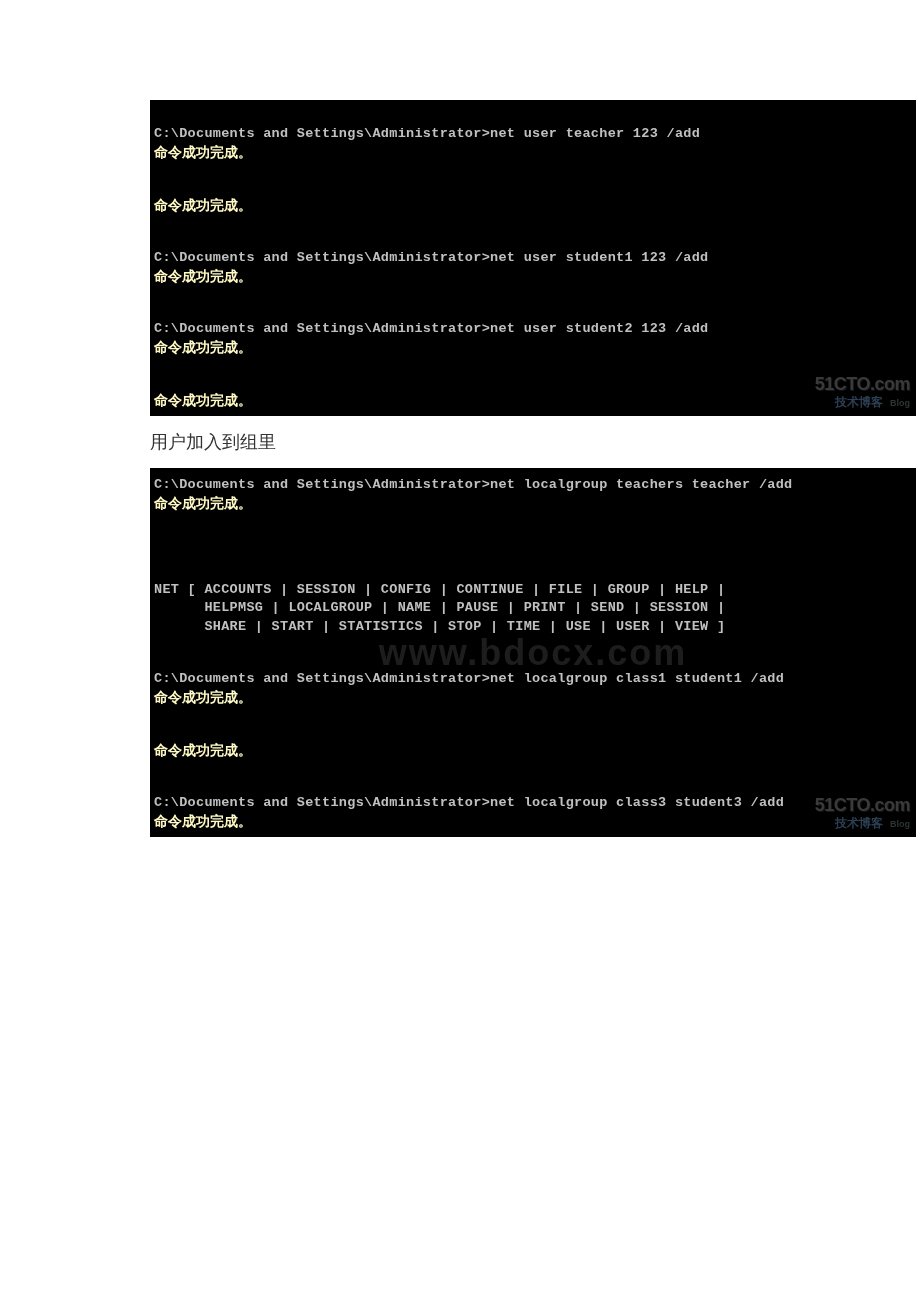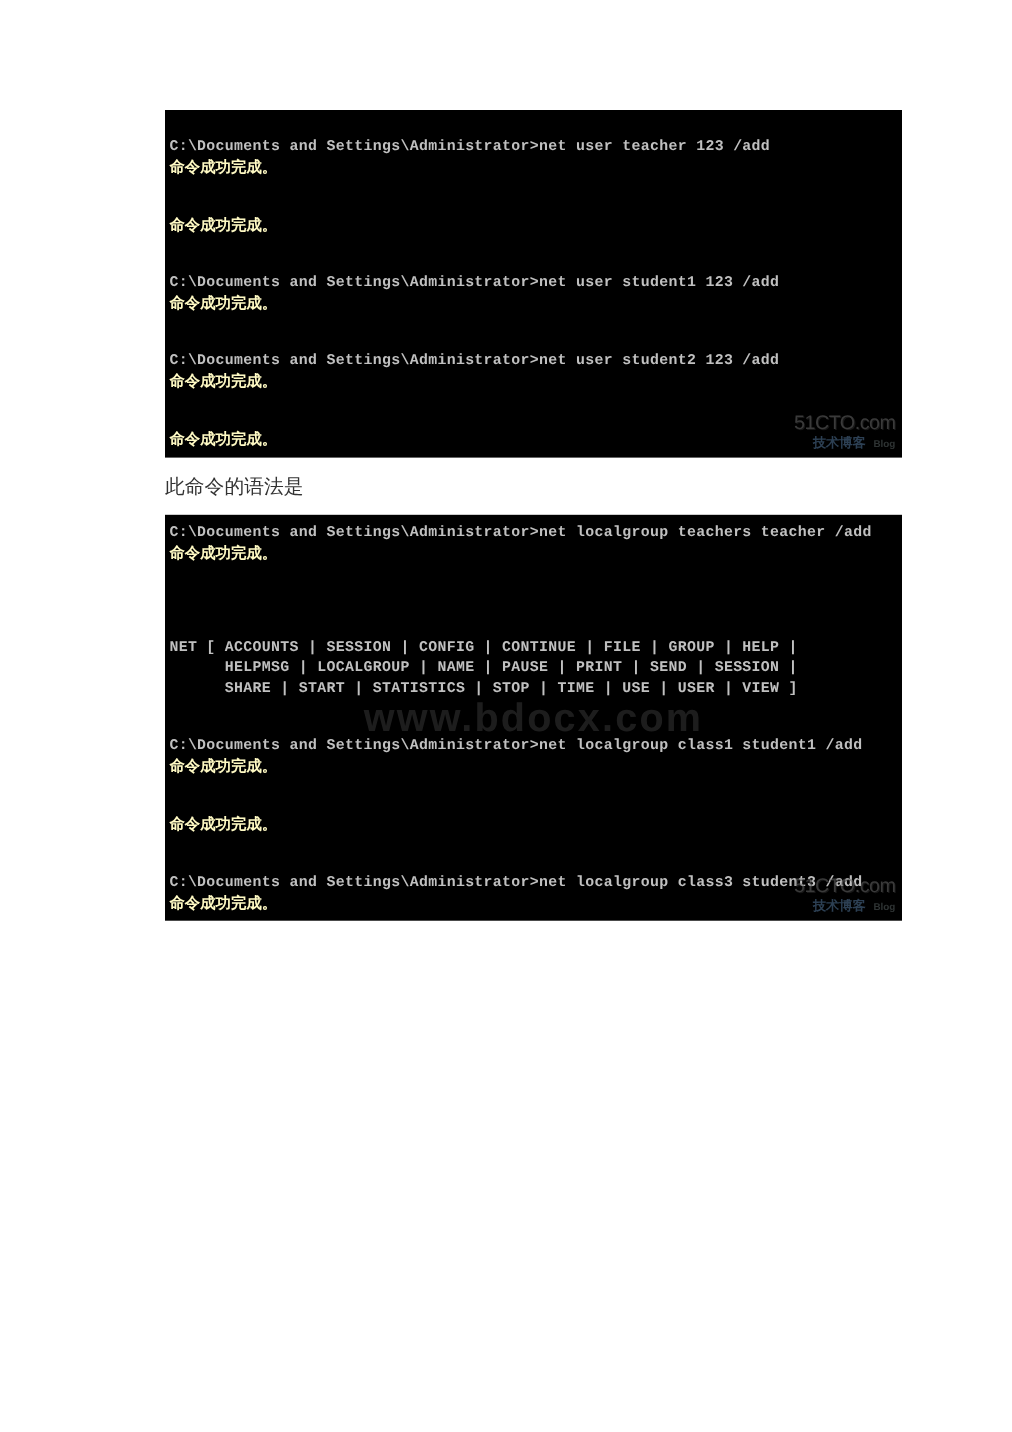--- a/index.html
+++ b/index.html
@@ -15,21 +15,21 @@
     .terminal {
       background: #000000;
       color: #c0c0c0;
       font-family: "Courier New", "Lucida Console", monospace;
       font-size: 13.5px;
       font-weight: bold;
       padding: 8px 4px 6px 4px;
       line-height: 1.35;
       position: relative;
       margin-bottom: 8px;
-      width: 670px;
+      width: 766px;
       box-sizing: border-box;
     }
     .terminal .line {
       white-space: pre;
       letter-spacing: 0.3px;
     }
     .terminal .chinese {
       color: #fef9c3;
       font-family: "SimSun", "NSimSun", monospace;
       font-size: 14px;
@@ -59,21 +59,21 @@
       white-space: nowrap;
     }
     .watermark-logo {
       position: absolute;
       right: 6px;
       pointer-events: none;
       text-align: right;
     }
     .watermark-logo .logo-main {
       font-family: Arial, sans-serif;
-      font-weight: normal;
+      font-weight: bold;
       font-size: 18px;
       color: #6a6a6a;
       opacity: 0.55;
       letter-spacing: -0.5px;
       text-shadow: 1px 1px 0 #2a2a2a;
     }
     .watermark-logo .logo-sub {
       font-family: "SimSun", serif;
       font-size: 12px;
       color: #4a6a8a;
@@ -115,21 +115,21 @@
       <div class="chinese">命令成功完成。</div>
       <div class="watermark-logo" style="bottom:6px;">
       <div class="logo-main">51CTO.com</div>
       <div class="logo-sub">
         <span>技术博客</span>
         <span class="blog-tag">Blog</span>
       </div>
     </div>
     </div>
 
-  <div class="caption">此命令的语法是</div>
+  <div class="caption">用户加入到组里</div>
 
   <div class="terminal" id="terminal2">
 
   <div class="line">C:\Documents and Settings\Administrator&gt;net localgroup teachers teacher /add</div>
       <div class="chinese">命令成功完成。</div>
       <div class="blank"></div>
       <div class="blank"></div>
       <div class="blank"></div>
       <div class="blank"></div>
       <div class="line">NET [ ACCOUNTS | SESSION | CONFIG | CONTINUE | FILE | GROUP | HELP |</div>

